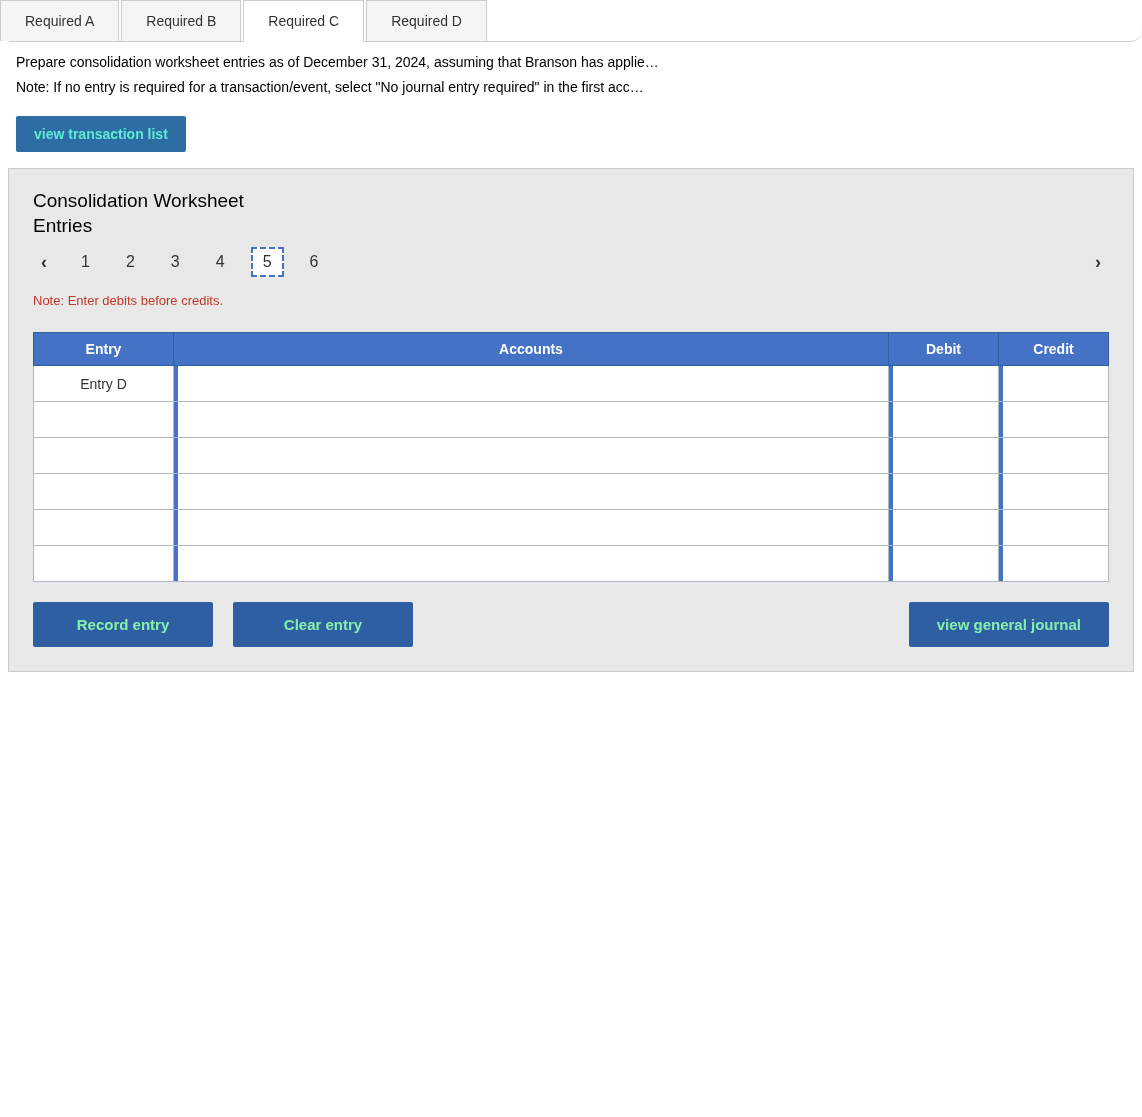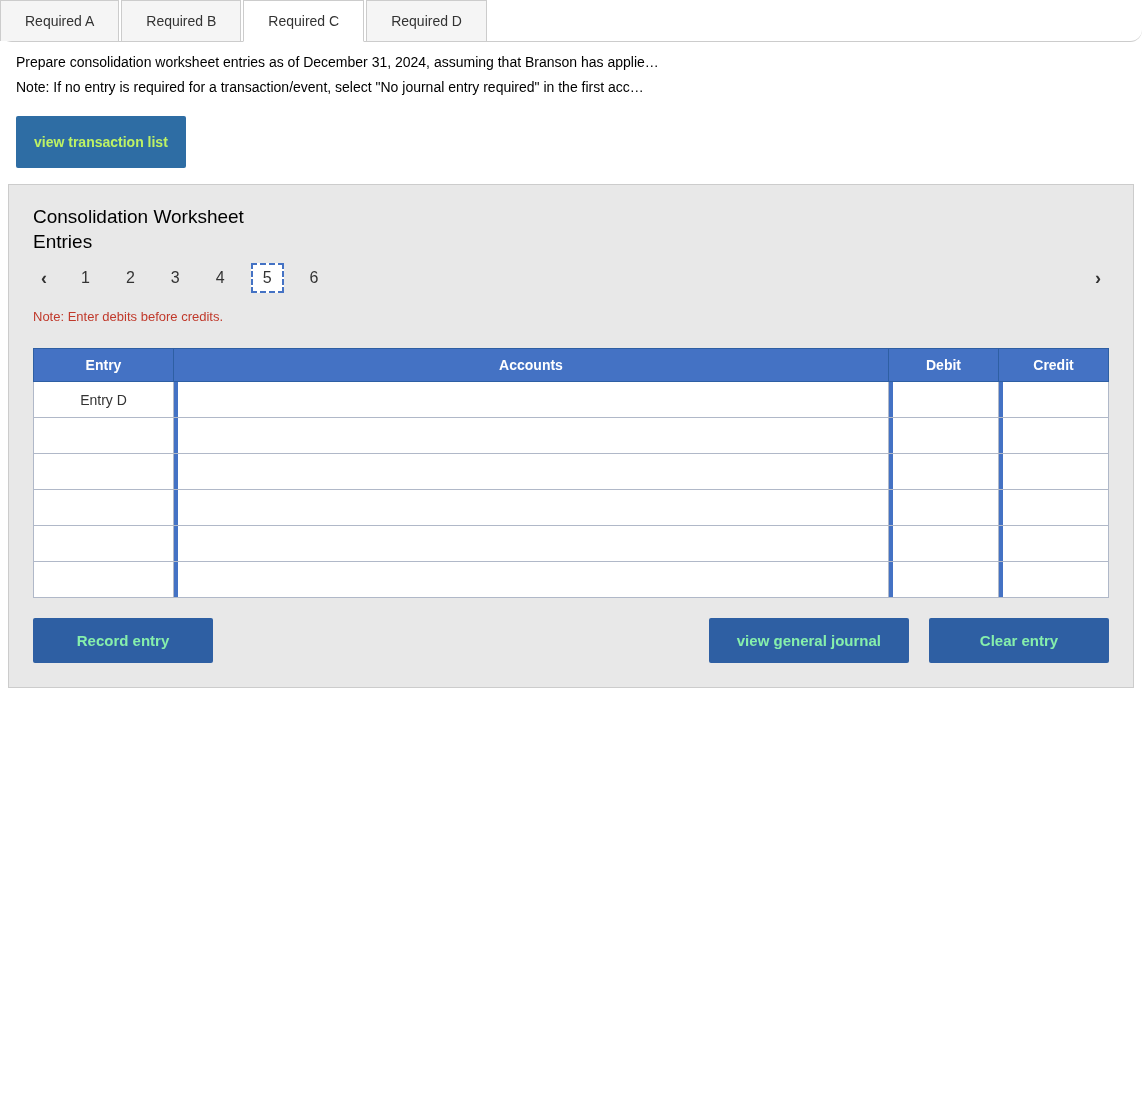--- a/index.html
+++ b/index.html
@@ -38,23 +38,23 @@
       padding: 0 16px 10px 16px;
       font-size: 14px;
       color: #000000;
       line-height: 1.5;
     }
 
     
     .view-transaction-btn {
       margin: 8px 16px 16px 16px;
       background: #2e6da4;
-      color: #bef264;
-      border: none;
-      padding: 18px 18px;
+      color: #5eead4;
+      border: none;
+      padding: 10px 18px;
       font-size: 14px;
       font-weight: bold;
       cursor: pointer;
       display: inline-block;
       border-radius: 2px;
     }
 
     
     .worksheet-container {
       background: #e8e8e8;
@@ -278,20 +278,20 @@
           <td class="entry-label"></td>
           <td class="input-cell"><input type="text" style=""></td>
           <td class="input-cell"><input type="text" style=""></td>
           <td class="input-cell"><input type="text" style=""></td>
         </tr>
       </tbody>
   </table>
 
   <div class="buttons-row">
     <button class="action-btn">Record entry</button>
+    <button class="action-btn">Clear entry</button>
     <button class="action-btn view-journal">view general journal</button>
-    <button class="action-btn">Clear entry</button>
   </div>
 
 </div>
 
 
 
 
 </body></html>

